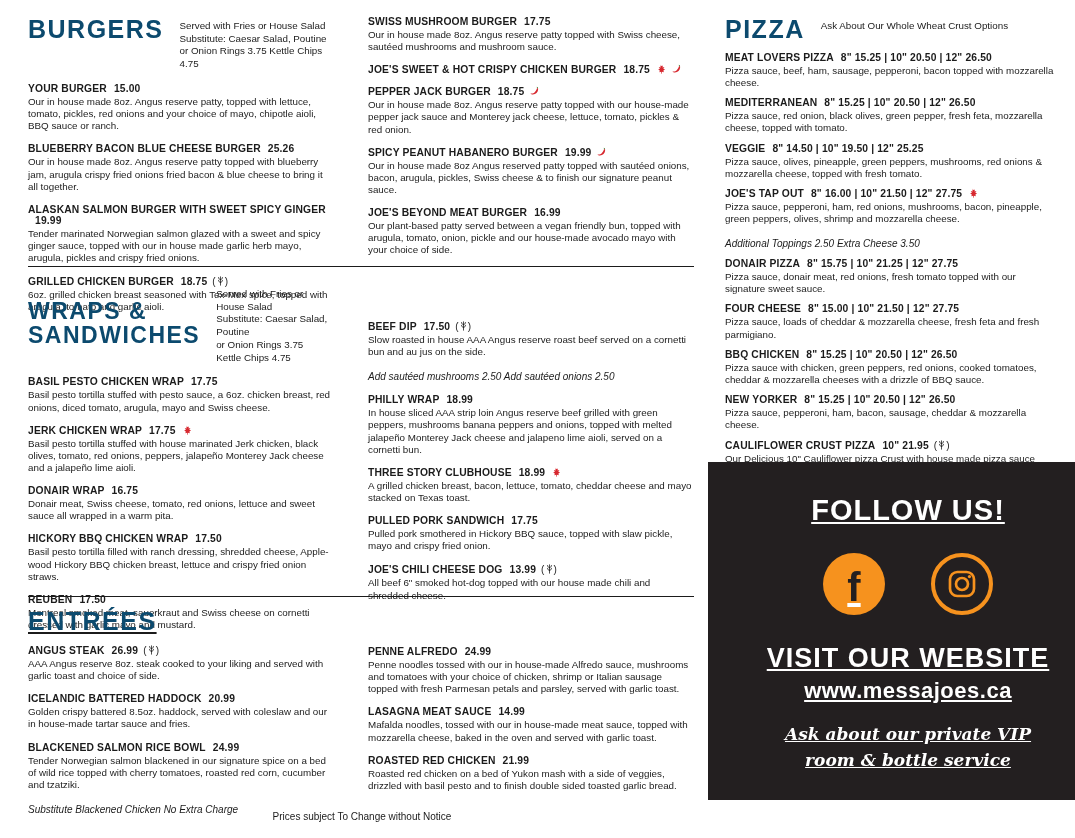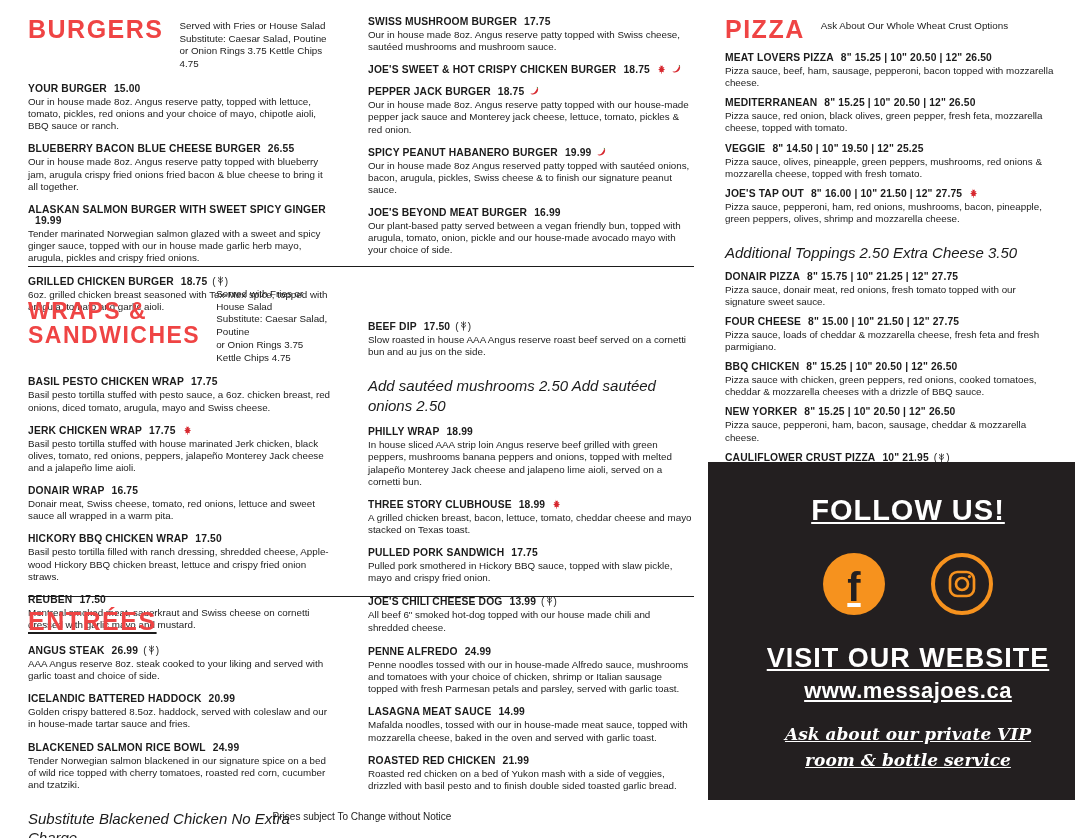--- a/index.html
+++ b/index.html
@@ -3,28 +3,28 @@
 <meta charset="utf-8">
 <style>
   * { margin:0; padding:0; box-sizing:border-box; }
   html,body { background:#ffffff; }
   .page {
     position:relative; width:1075px; height:838px; background:#ffffff;
     font-family:"Liberation Sans", sans-serif; color:#1b1b1b; overflow:hidden;
   }
   .abs { position:absolute; }
   .sec-head { display:flex; gap:16px; align-items:flex-start; margin-bottom:12px; }
-  .sec-title { color:#ef4444; font-size:25px; font-weight:bold; letter-spacing:1.5px; line-height:1.04; white-space:pre-line; }
+  .sec-title { color:#0c4a6e; font-size:25px; font-weight:bold; letter-spacing:1.5px; line-height:1.04; white-space:pre-line; }
   .sec-title.small { font-size:23px;margin-top:16px; }
   .sec-note { font-size:9.8px; line-height:1.3; white-space:pre-line; padding-top:4px; }
   .menu-item { margin-bottom:11px; }
   .item-head { font-size:10.3px; font-weight:bold; letter-spacing:.15px; margin-bottom:2px; display:flex; align-items:center; flex-wrap:wrap; }
   .item-price { margin-left:7px; white-space:nowrap; }
   .item-desc { font-size:9.8px; line-height:1.24; color:#222222; }
-  .item-note { font-size:15px; font-style:italic; line-height:1.3; margin-top:18px; }
+  .item-note { font-size:10px; font-style:italic; line-height:1.3; margin-top:12px; }
   .flag { margin-left:5px; display:inline-flex; align-items:center; font-weight:normal; }
   .flag svg { width:11px; height:11px; display:inline-block; }
   .flag-gf { font-size:10px; }
   .flag-gf svg { width:7px; height:12px; margin:0 1px; }
   .rule { position:absolute; height:1px; background:#1b1b1b; }
   .pizza-col .menu-item { margin-bottom:8px; }
   .follow-box { position:absolute; left:708px; top:462px; width:400px; height:338px; background:#231F20; color:#ffffff; text-align:center;text-decoration:underline; }
   .follow-title { font-size:29px; font-weight:bold; letter-spacing:1px; padding-top:32px; }
   .social-row { display:flex; justify-content:center; gap:46px; margin-top:26px; }
   .social-circle { width:62px; height:62px; border-radius:50%; display:flex; align-items:center; justify-content:center; cursor:pointer; }
@@ -53,21 +53,21 @@
         <div class="menu-item">
           <div class="item-head">
             <span>YOUR BURGER</span>
             <span class="item-price">15.00</span>
           </div>
           <div class="item-desc">Our in house made 8oz. Angus reserve patty, topped with lettuce, tomato, pickles, red onions and your choice of mayo, chipotle aioli, BBQ sauce or ranch.</div>
         </div>
         <div class="menu-item">
           <div class="item-head">
             <span>BLUEBERRY BACON BLUE CHEESE BURGER</span>
-            <span class="item-price">26.55</span>
+            <span class="item-price">25.26</span>
           </div>
           <div class="item-desc">Our in house made 8oz. Angus reserve patty topped with blueberry jam, arugula crispy fried onions fried bacon &amp; blue cheese to bring it all together.</div>
         </div>
         <div class="menu-item">
           <div class="item-head">
             <span>ALASKAN SALMON BURGER WITH SWEET SPICY GINGER</span>
             <span class="item-price">19.99</span>
           </div>
           <div class="item-desc">Tender marinated Norwegian salmon glazed with a sweet and spicy ginger sauce, topped with our in house made garlic herb mayo, arugula, pickles and crispy fried onions.</div>
         </div>

